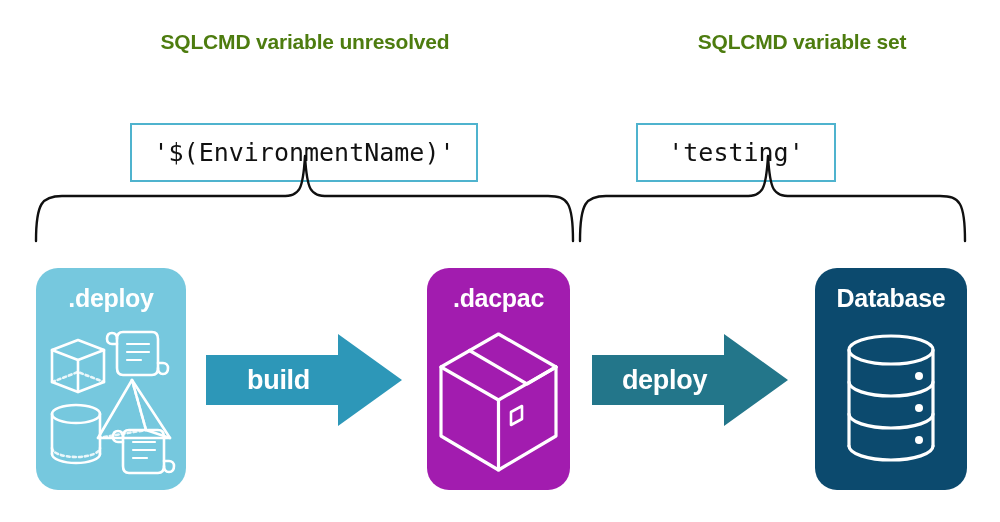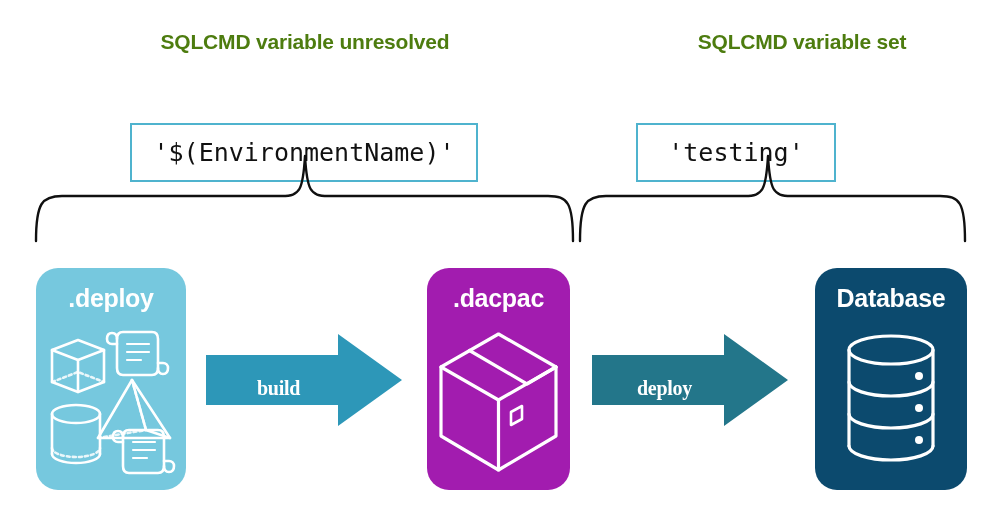--- a/index.html
+++ b/index.html
@@ -103,27 +103,26 @@
   }
   #arrow-build  { left: 206px; }
   #arrow-deploy { left: 592px; }
   .arrow .arrow-label {
     position: absolute;
     left: 0;
     top: 50%;
     width: 145px;
     transform: translateY(-50%);
     text-align: center;
-    font-family: Liberation Serif, serif;
+    font-family: Liberation Sans, sans-serif;
     font-weight: bold;
-    font-size: 20px;
+    font-size: 27px;
     color: #ffffff;
     letter-spacing: -0.3px;
     pointer-events: none;
-    margin-top: 8px;
   }
   .arrow svg { display: block; }
 </style>
 </head>
 <body>
 
 <div id="stage">
 
   <div class="section-title" id="title-left">SQLCMD variable unresolved</div>
 

